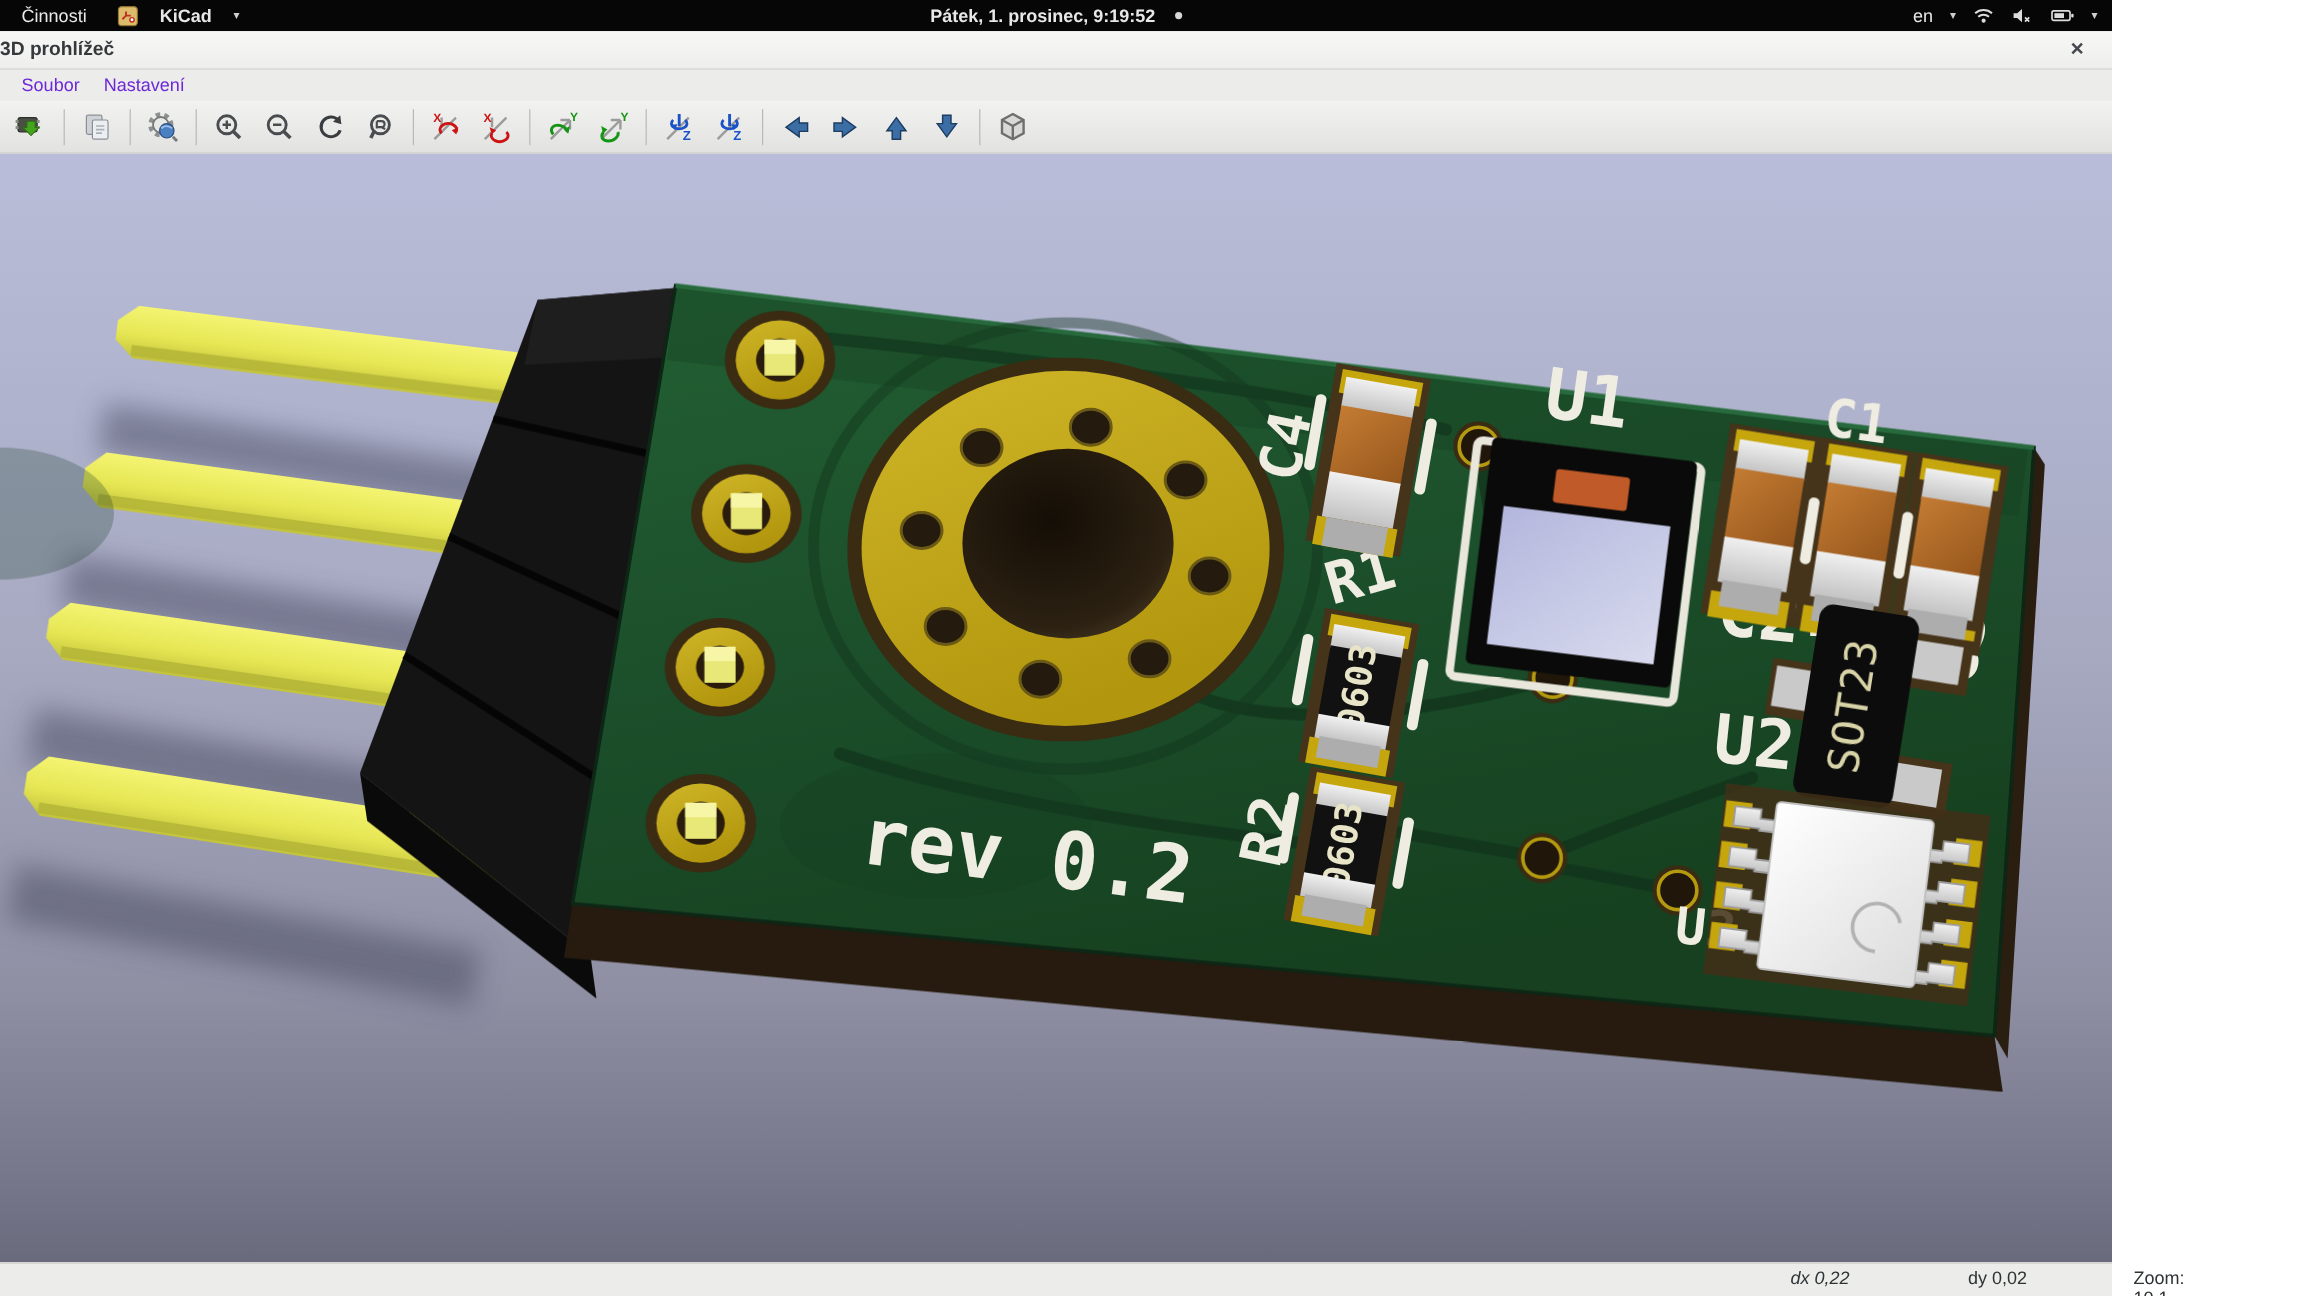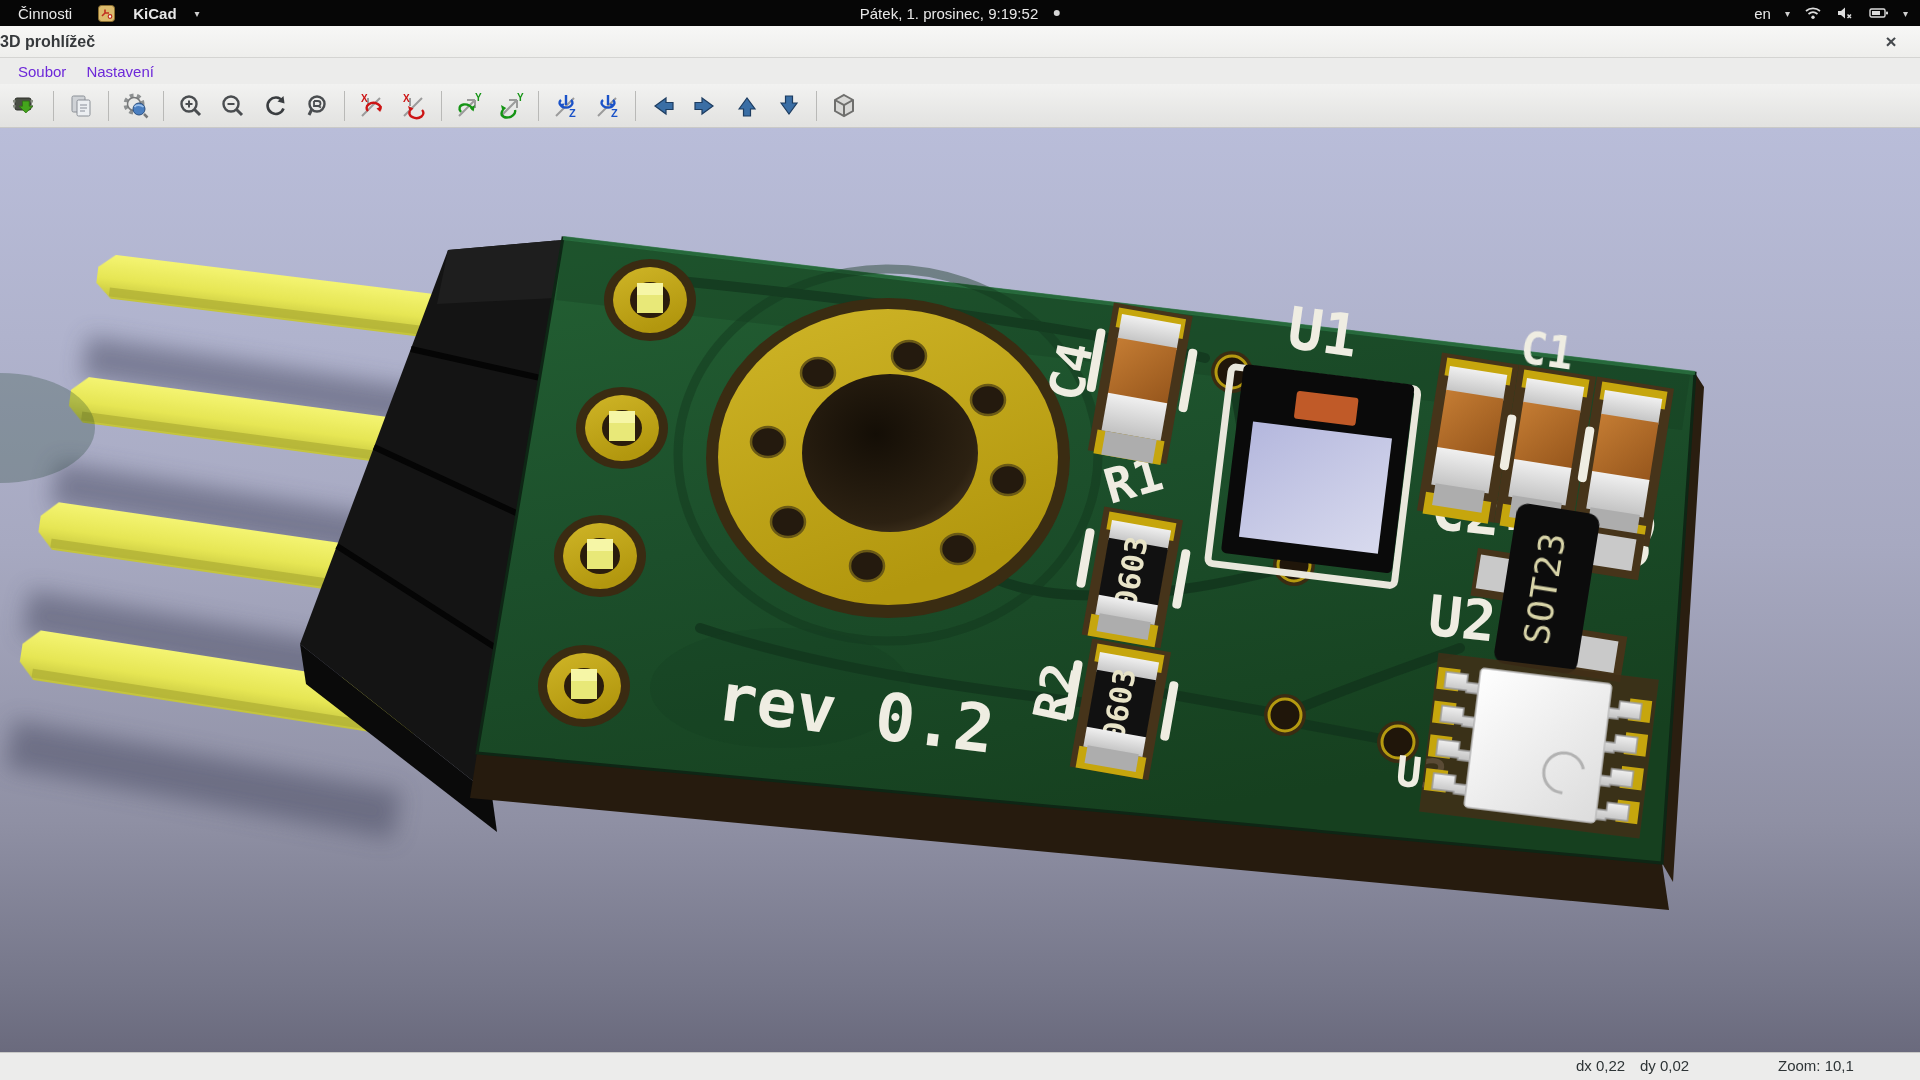--- a/index.html
+++ b/index.html
@@ -1,25 +1,25 @@
 <!DOCTYPE html>
 <html><head>
 <meta charset="utf-8">
 <style>
   * { margin:0; padding:0; box-sizing:border-box; }
   html,body { width:1920px; height:1080px; overflow:hidden; font-family:"Liberation Sans","DejaVu Sans",sans-serif; }
-  .app { width:1920px; height:1080px; display:flex; flex-direction:column; background:#ececec; }
+  .app { width:1760px; height:1080px; display:flex; flex-direction:column; background:#ececec; }
 
   
   .gnome-bar { height:26px; background:#060606; color:#e8e8e8; display:flex; align-items:center; font-size:15px; position:relative; flex:0 0 26px; }
   .gnome-left { display:flex; align-items:center; gap:22px; padding-left:14px; }
   .activities { padding:0 4px; }
   .appmenu { display:flex; align-items:center; gap:18px; font-weight:bold; }
   .appmenu .caret { font-size:10px; color:#cfcfcf; }
-  .gnome-clock { position:absolute; left:50%; transform:translateX(-50%); display:flex; align-items:center; gap:16px; font-weight:normal; }
+  .gnome-clock { position:absolute; left:50%; transform:translateX(-50%); display:flex; align-items:center; gap:16px; font-weight:bold; }
   .clock-dot { width:6px; height:6px; border-radius:50%; background:#d6d6d6; display:inline-block; }
   .gnome-right { margin-left:auto; display:flex; align-items:center; gap:14px; padding-right:12px; }
   .gnome-right .caret { font-size:10px; color:#cfcfcf; }
   .sysicon { display:flex; align-items:center; }
 
   
   .titlebar { height:32px; background:linear-gradient(#f7f7f6,#eeeeec); border-bottom:1px solid #d4d4d2; display:flex; align-items:center; justify-content:flex-start; position:relative; flex:0 0 32px; }
   .titlebar .title { font-size:16px; font-weight:bold; color:#36393c; }
   .close-btn { position:absolute; right:14px; top:0; height:32px; width:30px; display:flex; align-items:center; justify-content:center; color:#45494d; font-size:19px; font-weight:bold; cursor:pointer; }
 
@@ -32,21 +32,21 @@
   .tbtn { width:40px; height:38px; border:none; background:transparent; display:flex; align-items:center; justify-content:center; }
   .tsep { width:1px; height:30px; background:#b9b9b7; margin:0 5px; }
 
   
   .viewport { position:relative; flex:1 1 auto; overflow:hidden; }
   .viewport svg { display:block; }
 
   
   .statusbar { height:28px; background:#ececeb; border-top:1px solid #c9c9c7; position:relative; font-size:15px; color:#2e3436; flex:0 0 28px; }
   .statusbar span { position:absolute; top:4px; }
-  .st-dx { left:1576px; }
+  .st-dx { left:1492px;font-style:italic; }
   .st-dy { left:1640px; }
   .st-zoom { left:1778px; }
 </style>
 </head>
 <body>
 
 <div class="app">
 
   <div class="gnome-bar">
     <div class="gnome-left">

